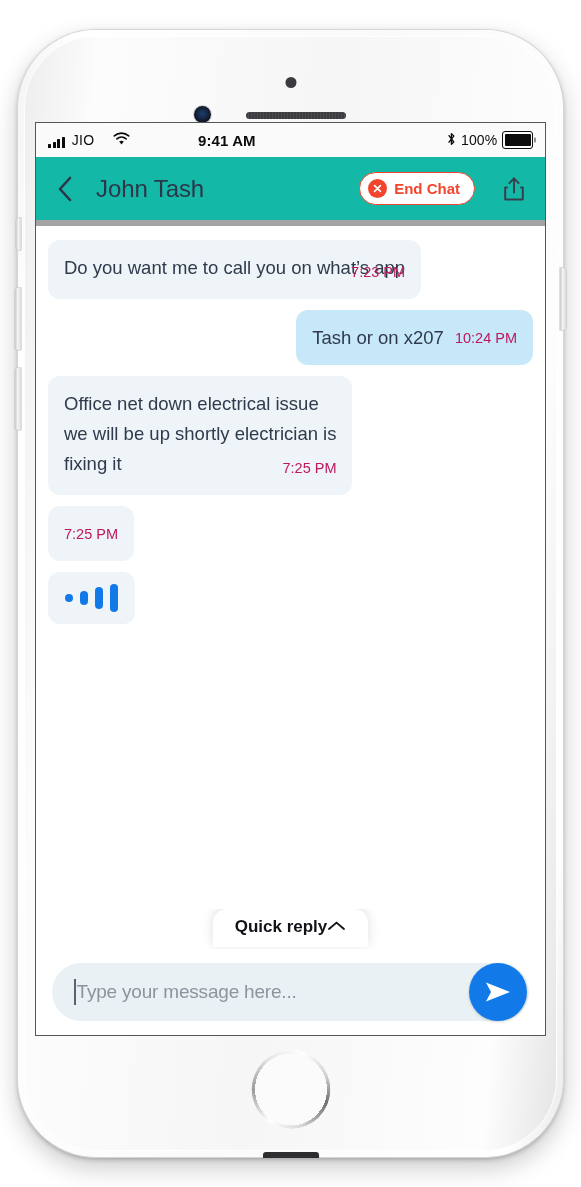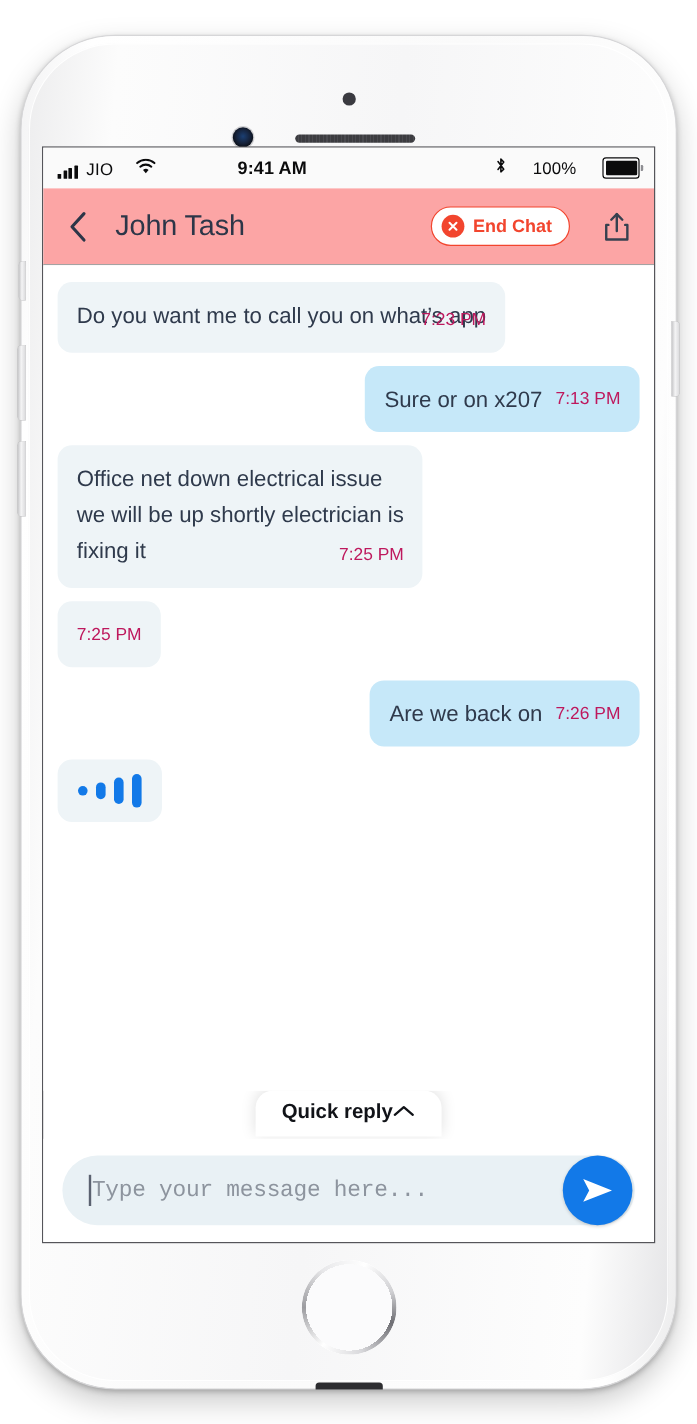--- a/index.html
+++ b/index.html
@@ -114,21 +114,21 @@
     display: flex;
     align-items: center;
     padding: 0 12px;
     font-size: 14.5px;
     font-weight: 700;
     color: #0b0b0c;
     letter-spacing: .1px;
   }
   .sb-left { display: flex; align-items: flex-end; gap: 7px; width: 150px; }
   .sb-mid  { flex: 1; font-size: 15px; font-weight: 700; }
-  .sb-right{ display: flex; align-items: center; justify-content: flex-end; gap: 22px; width: 150px; }
+  .sb-right{ display: flex; align-items: center; justify-content: flex-end; gap: 5px; width: 150px; }
 
   .signal-bars { display: flex; align-items: flex-end; gap: 1.6px; height: 11px; }
   .signal-bars i { width: 3px; background: #0b0b0c; border-radius: .5px; display: block; }
   .signal-bars i:nth-child(1){ height: 4px; }
   .signal-bars i:nth-child(2){ height: 6.5px; }
   .signal-bars i:nth-child(3){ height: 9px; }
   .signal-bars i:nth-child(4){ height: 11px; }
   .carrier { font-size: 14px; font-weight: 500; letter-spacing: .3px; }
   .wifi { margin-left: 12px; }
   .batt-pct { font-size: 14px; font-weight: 500; }
@@ -144,22 +144,22 @@
     position: absolute; right: -4px; top: 50%;
     transform: translateY(-50%);
     width: 2px; height: 5px;
     background: #8d8d92; border-radius: 0 1px 1px 0;
   }
   .battery i { display: block; height: 100%; width: 100%; background: #0b0b0c; border-radius: 1px; }
 
   
   .header {
     flex: 0 0 63px;
-    background: #fca5a5;
-    border-bottom: 1px solid #a3a3a3;
+    background: #14b8a6;
+    border-bottom: 6px solid #a3a3a3;
     display: flex;
     align-items: center;
     padding: 0 14px 0 16px;
     gap: 12px;
   }
   .back-btn {
     width: 26px; height: 34px;
     display: flex; align-items: center; justify-content: center;
     cursor: pointer;
   }
@@ -286,21 +286,20 @@
   .caret {
     width: 1.6px; height: 26px;
     background: #5b6270;
     margin-right: 1px;
     flex: 0 0 1.6px;
   }
   .placeholder {
     font-size: 19px;
     color: #8d949e;
     letter-spacing: -.2px;
-    font-family: Liberation Mono, monospace;
   }
   .send-btn {
     position: absolute;
     right: 2px;
     width: 58px; height: 58px;
     border-radius: 50%;
     background: #1279e8;
     display: flex; align-items: center; justify-content: center;
     cursor: pointer;
     box-shadow: 0 1px 3px rgba(0,0,0,.18);
@@ -389,46 +388,40 @@
 
       <div class="row in">
         <div class="bubble in block-time">
           <span class="txt">Do you want me to call you on what’s app</span>
           <span class="time">7:23 PM</span>
         </div>
       </div>
 
       <div class="row out">
         <div class="bubble out inline-time">
-          <span class="txt">Sure or on x207</span>
-          <span class="time">7:13 PM</span>
+          <span class="txt">Tash or on x207</span>
+          <span class="time">10:24 PM</span>
         </div>
       </div>
 
       <div class="row in">
         <div class="bubble in block-time">
           <span class="txt">Office net down electrical issue
 we will be up shortly electrician is
 fixing it</span>
           <span class="time">7:25 PM</span>
         </div>
       </div>
 
       <div class="row in">
         <div class="bubble in inline-time">
           <span class="time">7:25 PM</span>
         </div>
       </div>
 
-      <div class="row out">
-        <div class="bubble out inline-time">
-          <span class="txt">Are we back on</span>
-          <span class="time">7:26 PM</span>
-        </div>
-      </div>
 
       <div class="row in">
         <div class="typing">
           <i></i>
             <i></i>
             <i></i>
             <i></i>
         </div>
       </div>
     </div>

